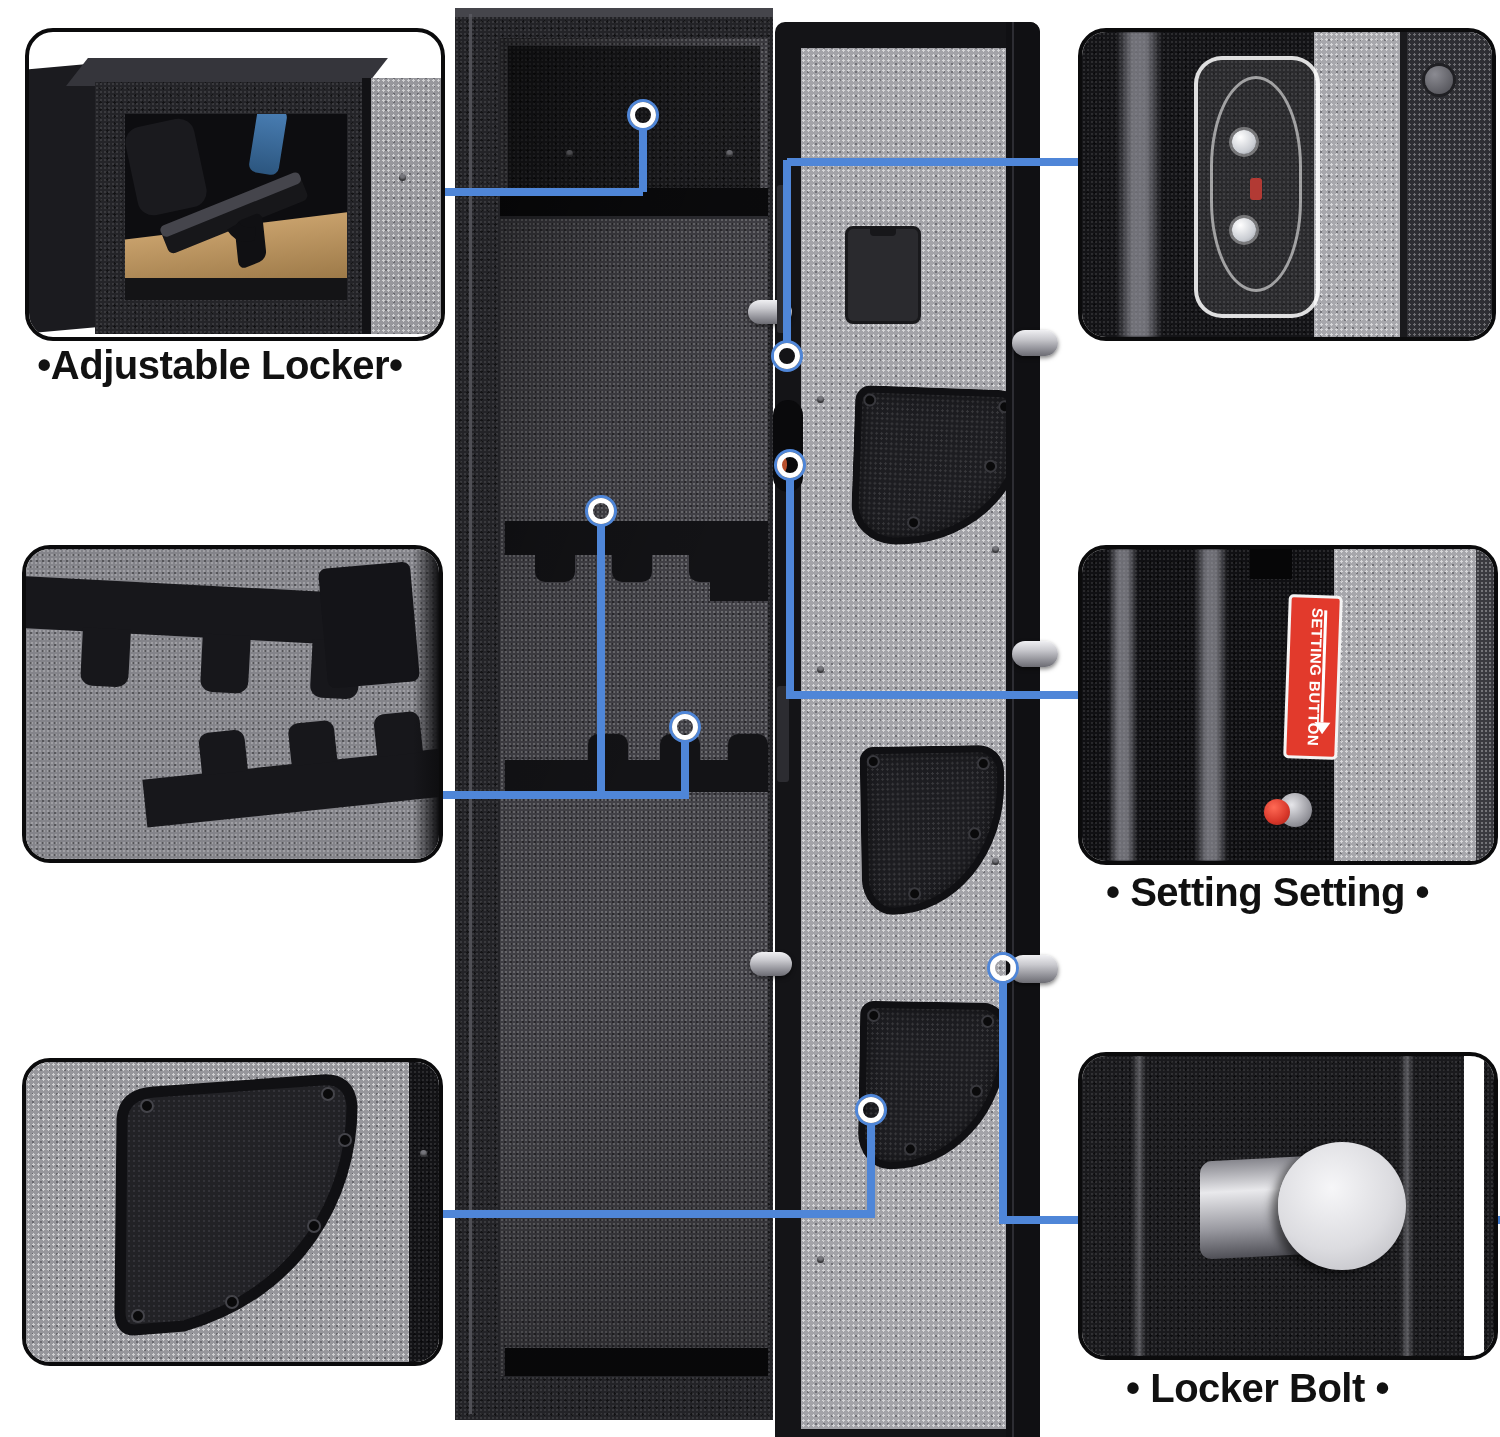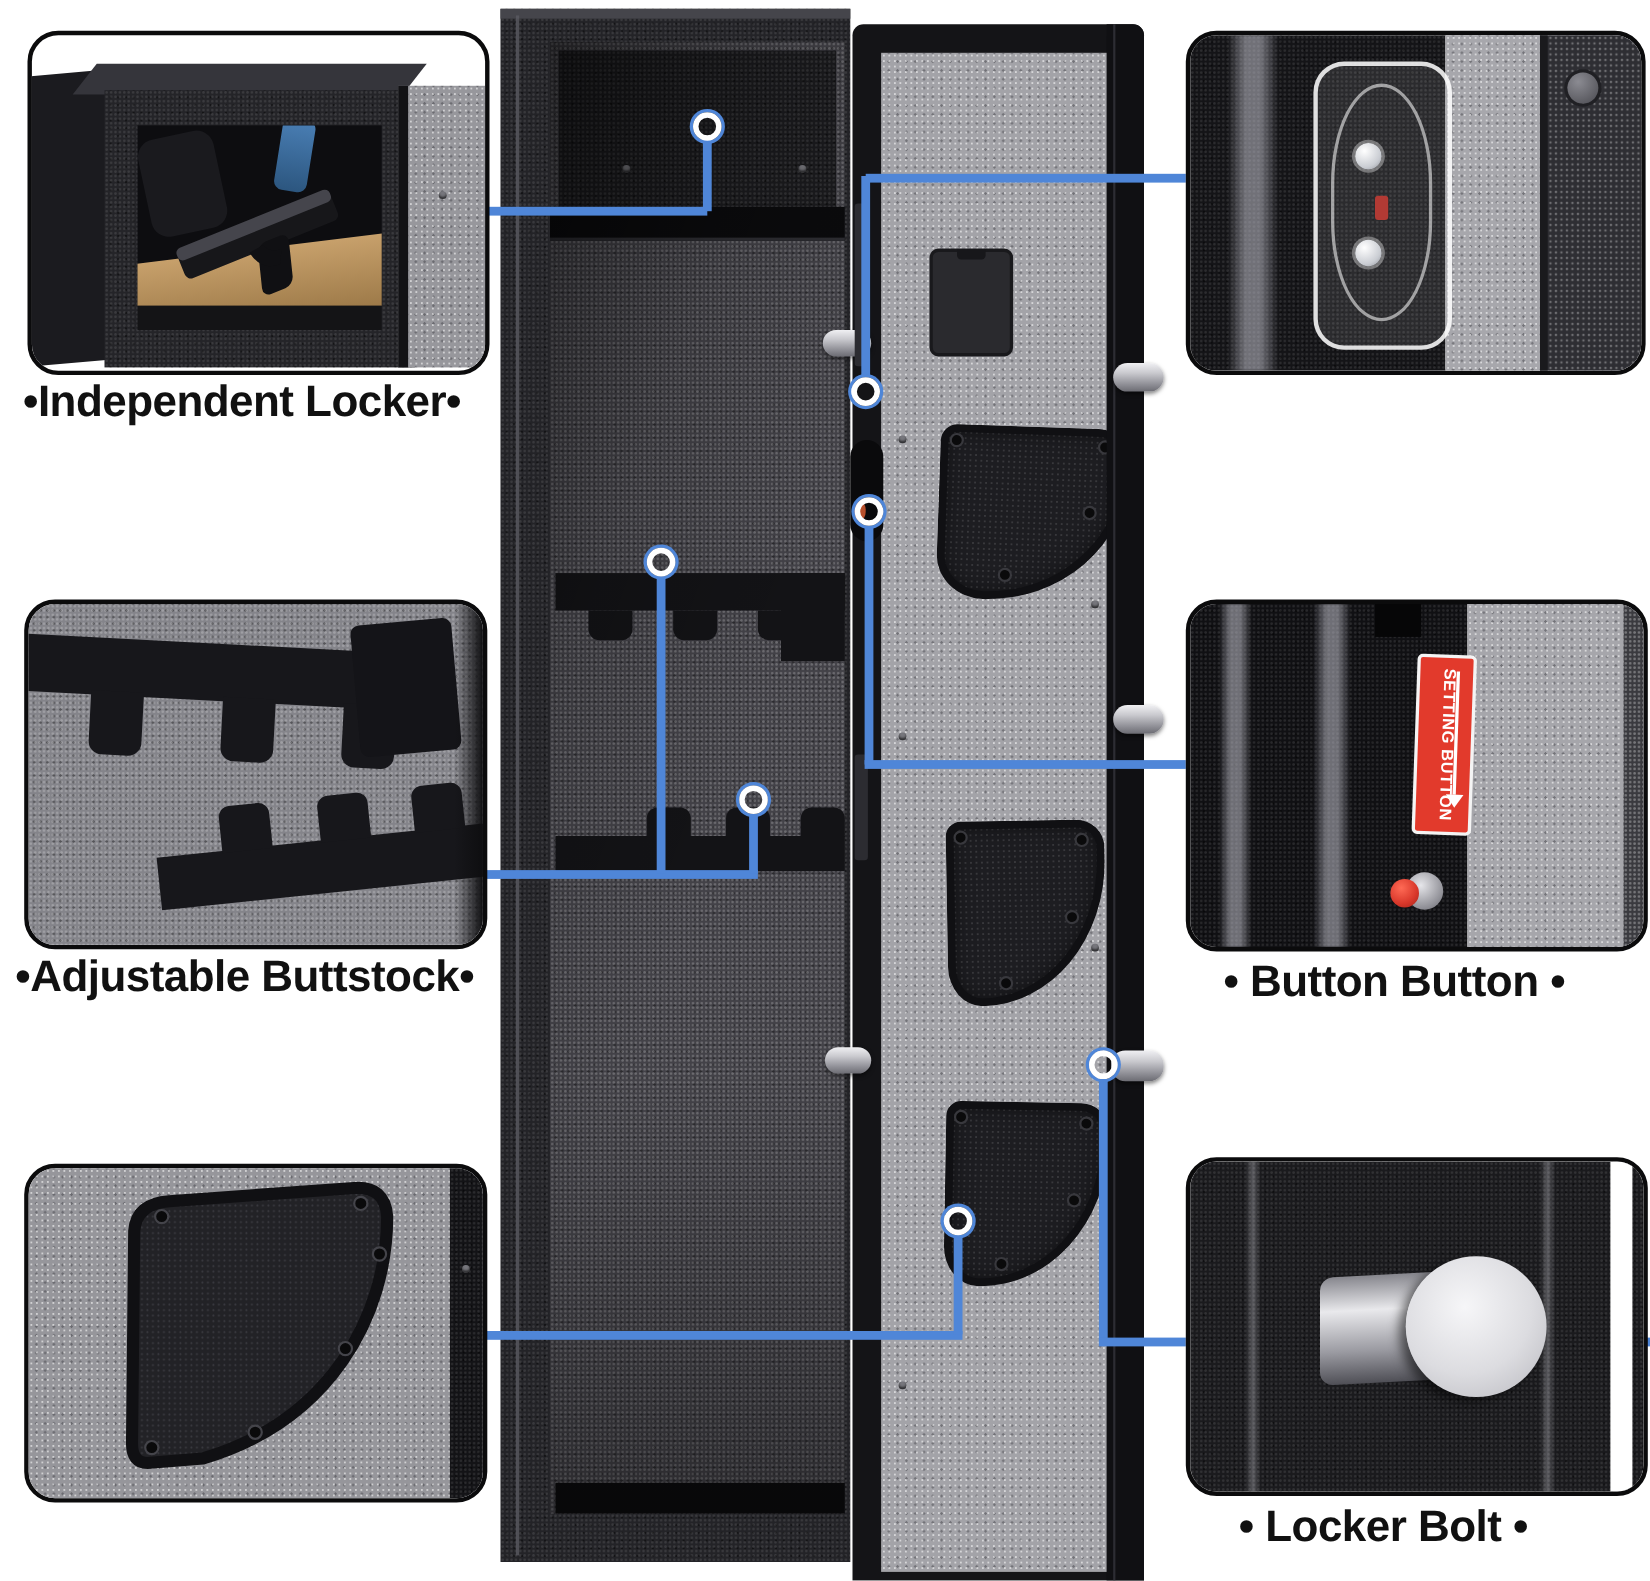--- a/index.html
+++ b/index.html
@@ -333,18 +333,17 @@
 
   <div class="dbox" style="left:1078px;top:1052px;width:412px;height:300px;">
     <div class="br-bg spk-dark"></div>
     <div class="br-seam" style="left:50px;"></div>
     <div class="br-seam" style="left:318px;"></div>
     <div class="br-white"></div>
     <div class="br-shaft"></div>
     <div class="br-face"></div>
   </div>
 
-  <div class="feat-label" style="left:0px;top:343px;width:440px;">•Independent Locker•</div>
-  <div class="feat-label" style="left:0px;top:866px;width:445px;">•Adjustable Buttstock•</div>
-  <div class="feat-label" style="left:1045px;top:870px;width:445px;">• Button Button •</div>
+  <div class="feat-label" style="left:0px;top:343px;width:440px;">•Adjustable Locker•</div>
+  <div class="feat-label" style="left:1045px;top:870px;width:445px;">• Setting Setting •</div>
   <div class="feat-label" style="left:1035px;top:1366px;width:445px;">• Locker Bolt •</div>
 
 </div>
 
 </body></html>

